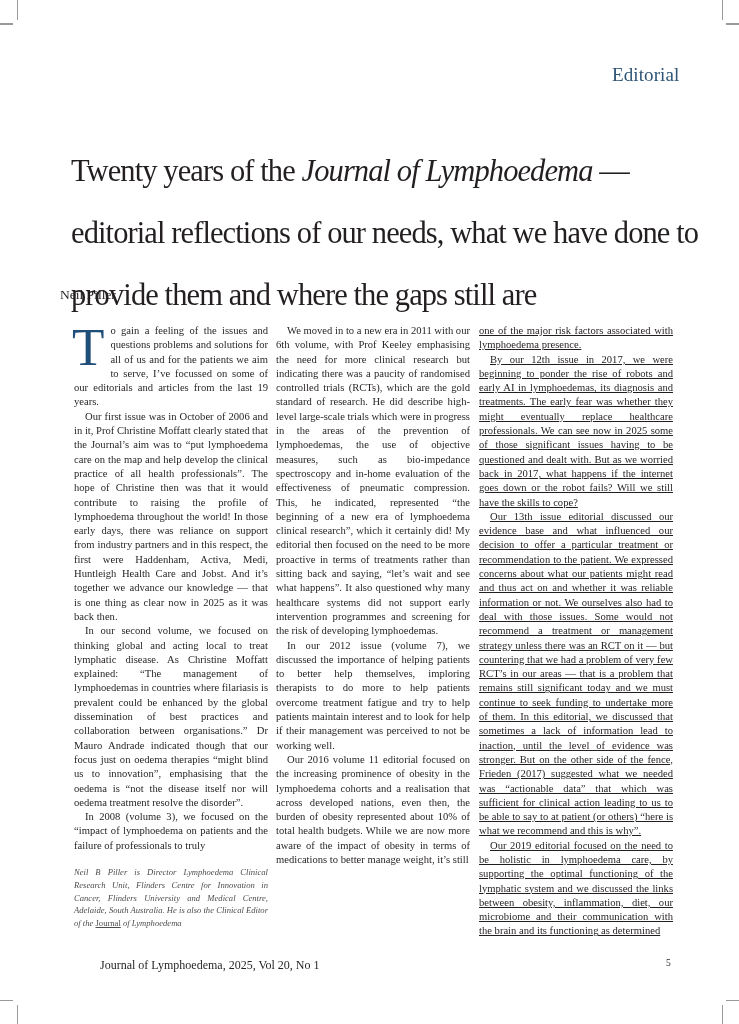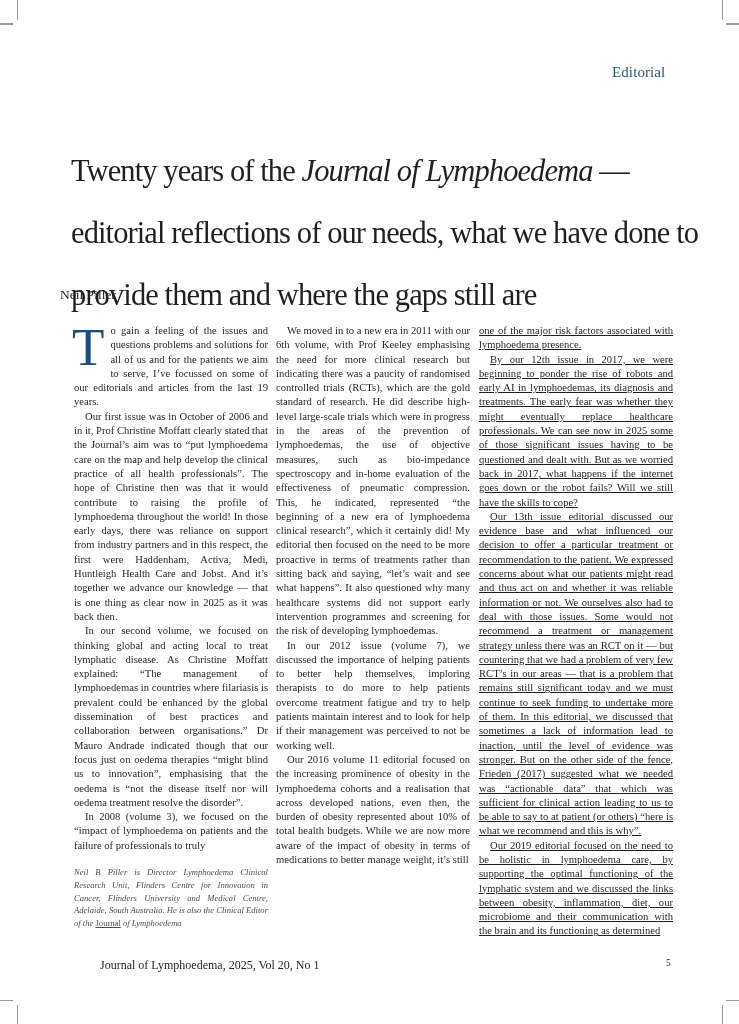--- a/index.html
+++ b/index.html
@@ -1,19 +1,19 @@
 <!DOCTYPE html>
 <html><head>
 <meta charset="utf-8">
 <style>
   html, body { margin: 0; padding: 0; background: #ffffff; }
   body { width: 739px; height: 1024px; position: relative; overflow: hidden;
          font-family: "Liberation Serif", "DejaVu Serif", serif; color: #231f20; }
   .crop { position: absolute; background: #9a9a9a; }
-  .section-label { position: absolute; left: 612px; top: 64px; font-size: 15px; color: #2e5476; letter-spacing: 0.1px; }
+  .section-label { position: absolute; left: 612px; top: 64px; font-size: 19px; color: #2e5476; letter-spacing: 0.1px; }
   .title { position: absolute; left: 57px; top: 126px; width: 640px; font-size: 30.5px; line-height: 62px;
            color: #231f20; letter-spacing: -0.9px; font-weight: normal; margin: 14px; }
   .title em { font-style: italic; }
   .author { position: absolute; left: 60px; top: 287px; font-size: 13.5px; color: #231f20; }
   .col { position: absolute; top: 324px; width: 194px; font-size: 10.6px; line-height: 14.3px;
          text-align: justify; hyphens: none; color: #231f20; }
   .col p { margin: 0; text-indent: 11px; }
   .col p.noindent { text-indent: 0; }
   #col1 { left: 74px; }
   #col2 { left: 276px; }

